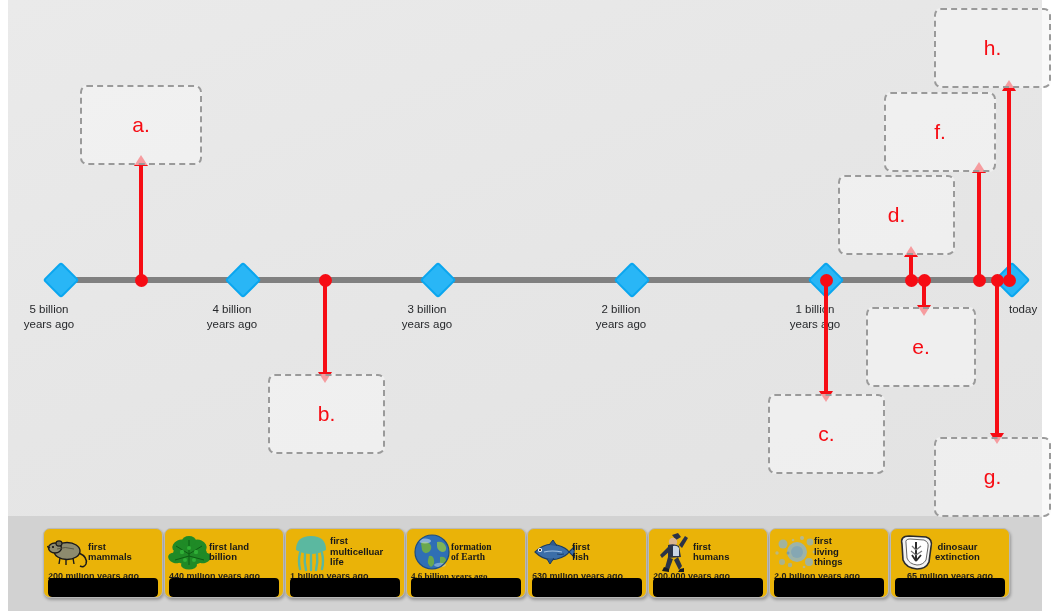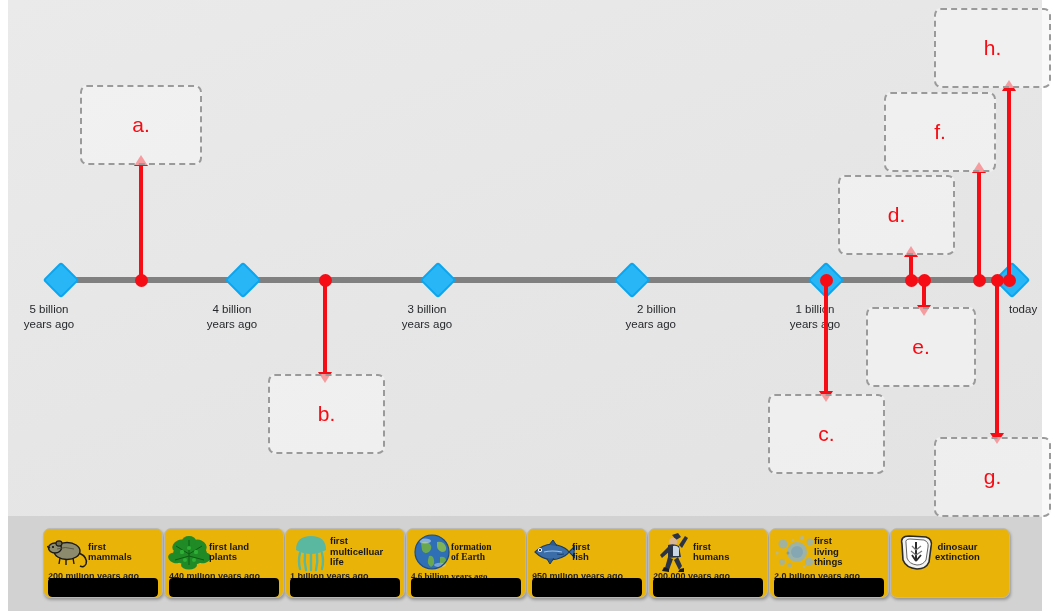--- a/index.html
+++ b/index.html
@@ -168,21 +168,21 @@
 
   <div class="node" style="left:230px; top:267px;"></div>
   <div class="node-label" style="left:177px; top:302px;">4 billion
 years ago</div>
 
   <div class="node" style="left:425px; top:267px;"></div>
   <div class="node-label" style="left:372px; top:302px;">3 billion
 years ago</div>
 
   <div class="node" style="left:619px; top:267px;"></div>
-  <div class="node-label" style="left:566px; top:302px;text-align:right;">2 billion
+  <div class="node-label" style="left:566px; top:302px;">2 billion
 years ago</div>
 
   <div class="node" style="left:813px; top:267px;"></div>
   <div class="node-label" style="left:760px; top:302px;">1 billion
 years ago</div>
 
   <div class="node" style="left:999px; top:267px;"></div>
   <div class="node-label" style="left:957px; top:302px; width:110px; text-align:left; padding-left:52px;">today</div>
 
   <div class="conn up" style="left:139px; top:165px; height:115px;">
@@ -307,21 +307,21 @@
           <g fill="#2fae36">
             <circle cx="14" cy="18" r="2.2"></circle>
               <circle cx="28" cy="18" r="2.2"></circle>
             <circle cx="21" cy="14" r="2"></circle>
               <circle cx="17" cy="26" r="2"></circle>
             <circle cx="26" cy="26" r="2"></circle>
           </g>
         </svg>
       </div>
       <div class="card-title">first land
-plants</div>
+billion</div>
     </div>
     <div class="card-date-wrap">
       <div class="card-date">440 million years ago</div>
       <div class="card-date-mask"></div>
     </div>
   </div>
 
   <div class="card" style="left:285px;">
     <div class="card-top">
       <div class="card-icon">
@@ -380,21 +380,21 @@
           <circle cx="9" cy="11" r="2.1" fill="#ffffff"></circle>
           <circle cx="9" cy="11" r="1.1" fill="#111"></circle>
           <path d="M13 13 Q21 11 31 13" stroke="#9fc0e0" stroke-width="1.1" fill="none"></path>
           <path d="M26 15 Q30 16 33 15" stroke="#1b3c63" stroke-width="0.9" fill="none"></path>
         </svg>
       </div>
       <div class="card-title">first
 fish</div>
     </div>
     <div class="card-date-wrap">
-      <div class="card-date">950 million years ago</div>
+      <div class="card-date">530 million years ago</div>
       <div class="card-date-mask"></div>
     </div>
   </div>
 
   <div class="card" style="left:648px;">
     <div class="card-top">
       <div class="card-icon">
         <svg width="40" height="42" viewBox="0 0 40 42">
           <path d="M18 4 L24 2 L27 6 L22 9 Z" fill="#2b3347"></path>
           <circle cx="19" cy="11" r="4.2" fill="#d9b48f"></circle>
@@ -453,15 +453,19 @@
           <path d="M6 12 Q4 4 13 4 L30 5 Q37 7 35 15 L33 30 Q30 37 21 37 Q10 36 7 28 Z" fill="#f2f2f2" stroke="#2b2b2b" stroke-width="1.6"></path>
           <path d="M10 11 Q9 7 14 7 L28 8 Q33 10 32 15 L30 28 Q27 33 21 33 Q13 32 11 26 Z" fill="#ffffff" stroke="#555" stroke-width="0.9"></path>
           <path d="M20 10 L20 29" stroke="#2b2b2b" stroke-width="2"></path>
           <path d="M20 29 L16 23 M20 29 L25 23" stroke="#2b2b2b" stroke-width="1.8" fill="none"></path>
           <path d="M16 14 L20 18 M25 14 L20 18 M15 19 L20 23 M26 19 L20 23" stroke="#777" stroke-width="1.2" fill="none"></path>
         </svg>
       </div>
       <div class="card-title">dinosaur
 extinction</div>
     </div>
+    <div class="card-date-wrap">
+      <div class="card-date">65 million years ago</div>
+      <div class="card-date-mask"></div>
+    </div>
   </div>
 
 </div>
 
 </body></html>

